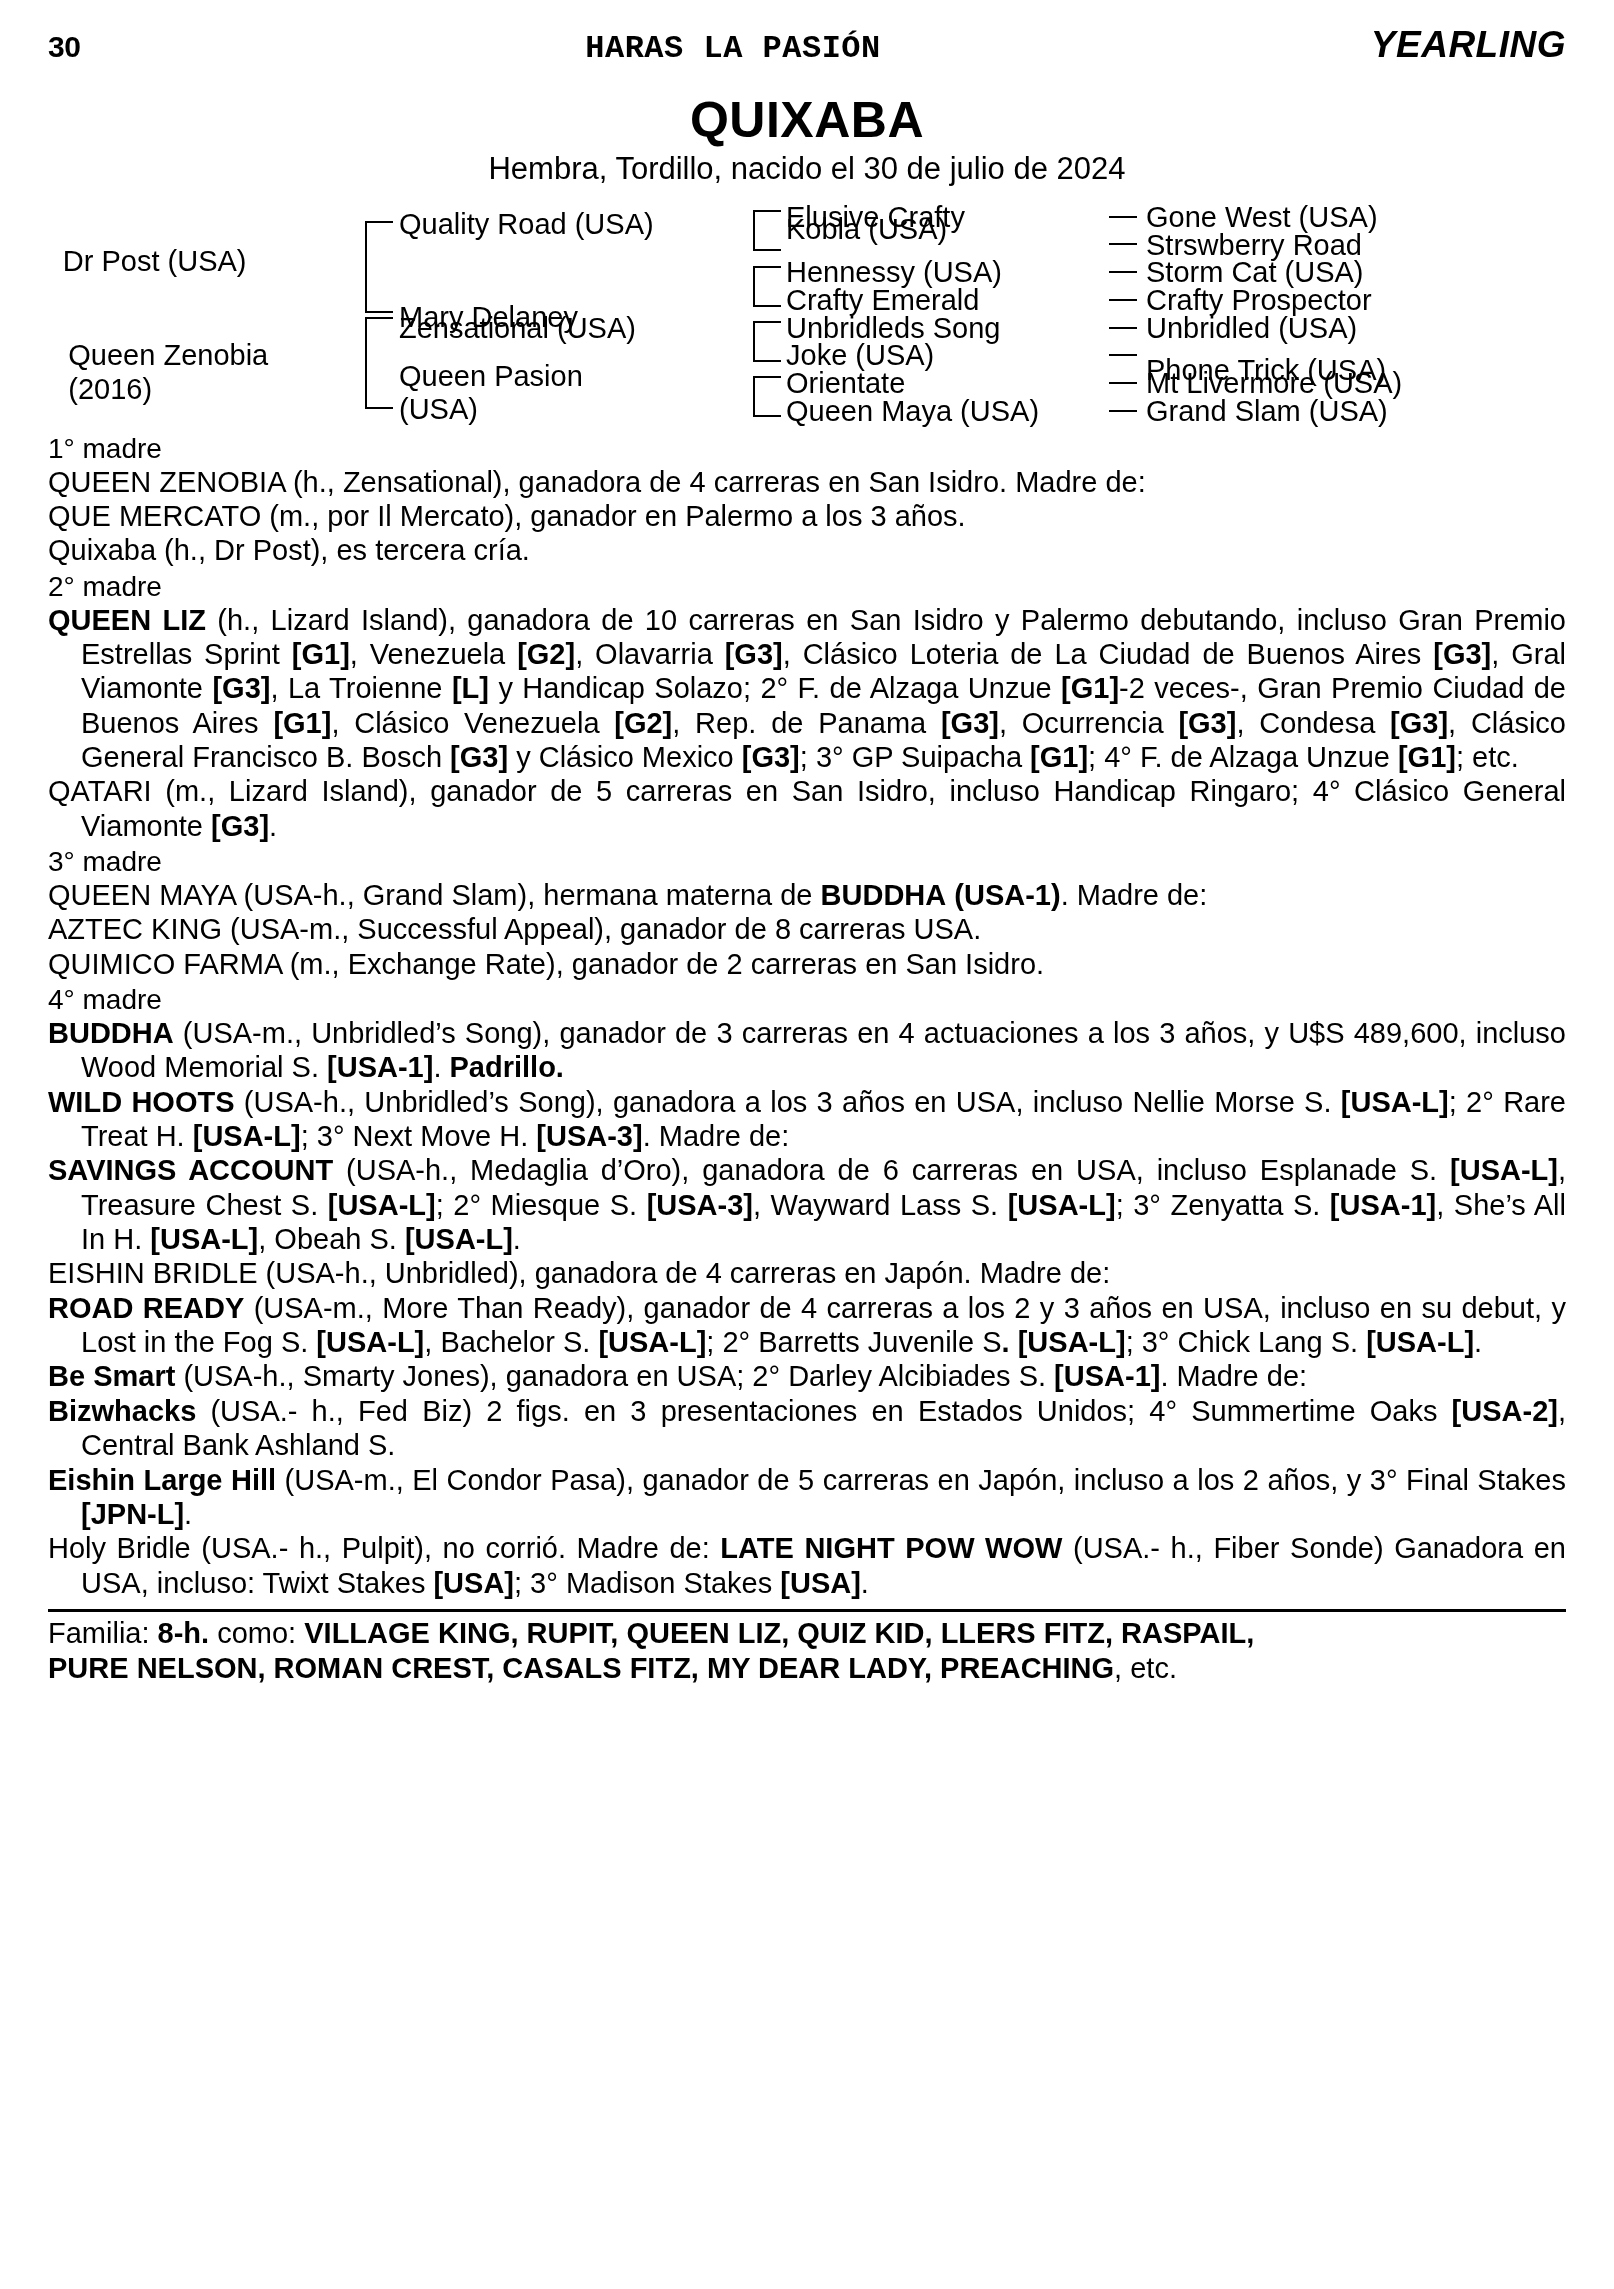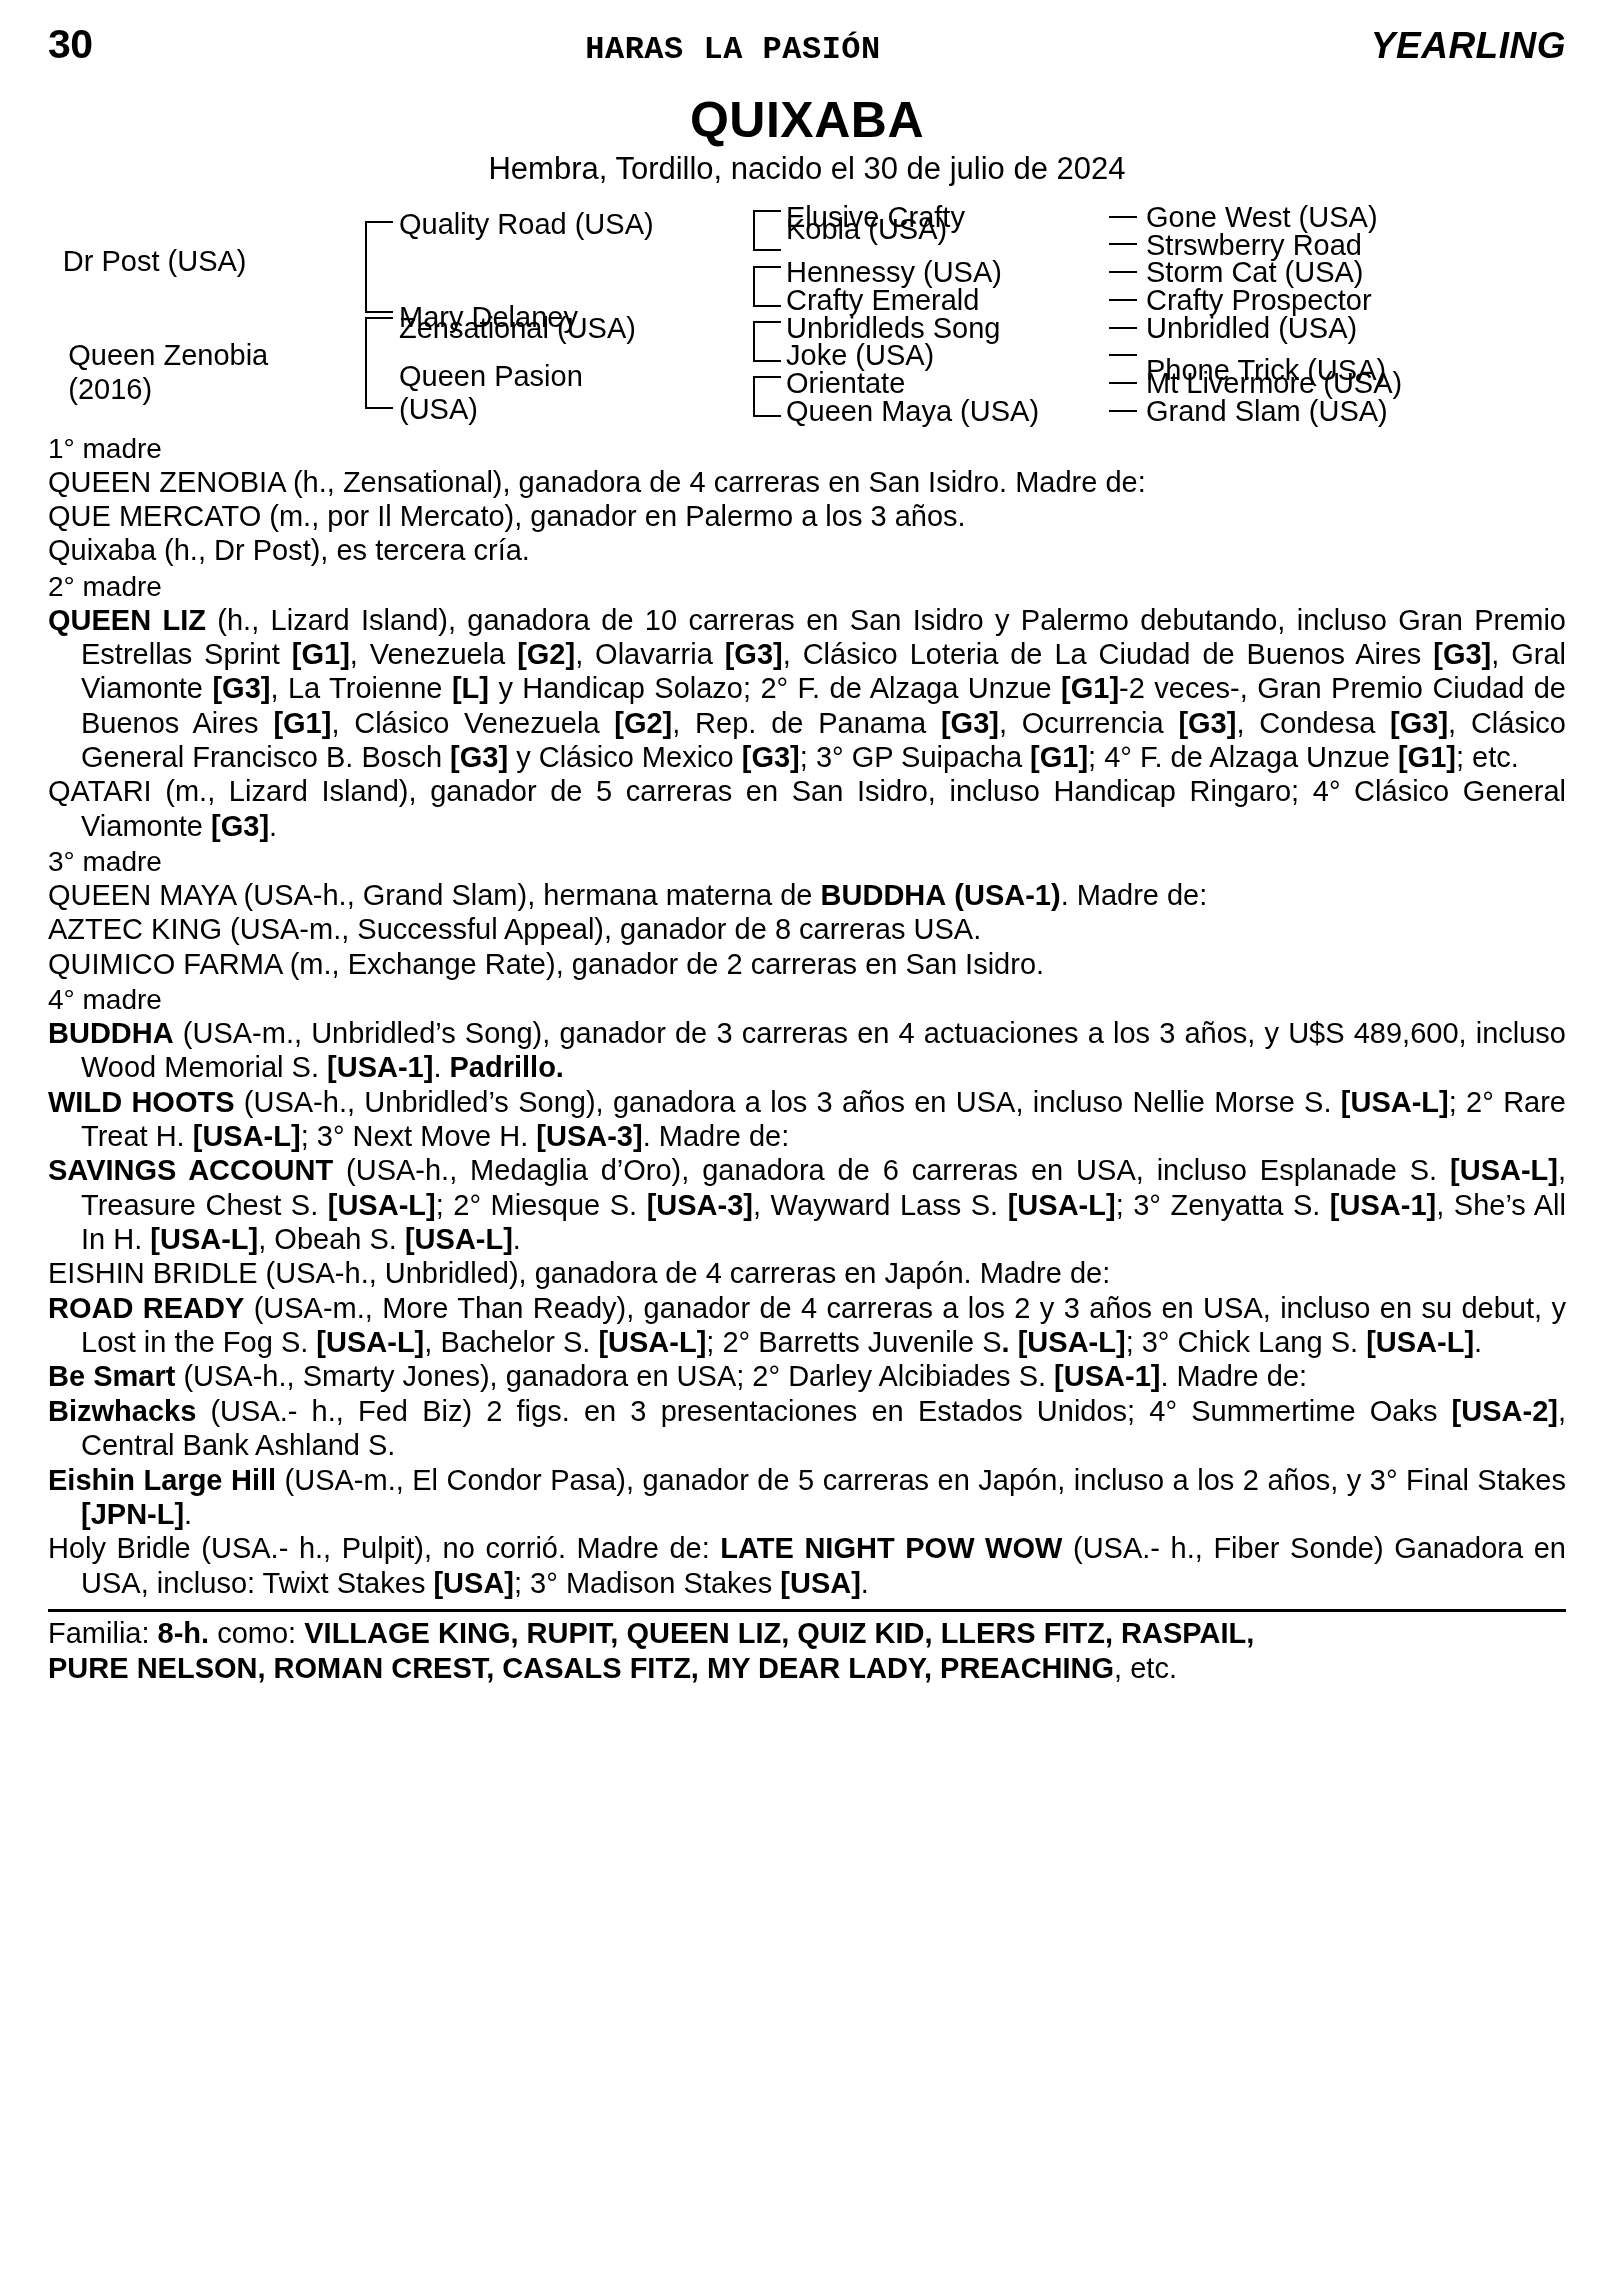--- a/index.html
+++ b/index.html
@@ -23,21 +23,21 @@
   }
 
   
   .header {
     display: flex;
     align-items: baseline;
     justify-content: space-between;
     height: 57px;
   }
   .lot-number {
-    font-size: 41px;
+    font-size: 30px;
     font-weight: bold;
     line-height: 1;
     letter-spacing: -0.5px;
     width: 166px;
   }
   .farm-name {
     font-family: Liberation Mono, monospace;
     font-size: 32px;
     font-weight: bold;
     letter-spacing: 0.5px;

